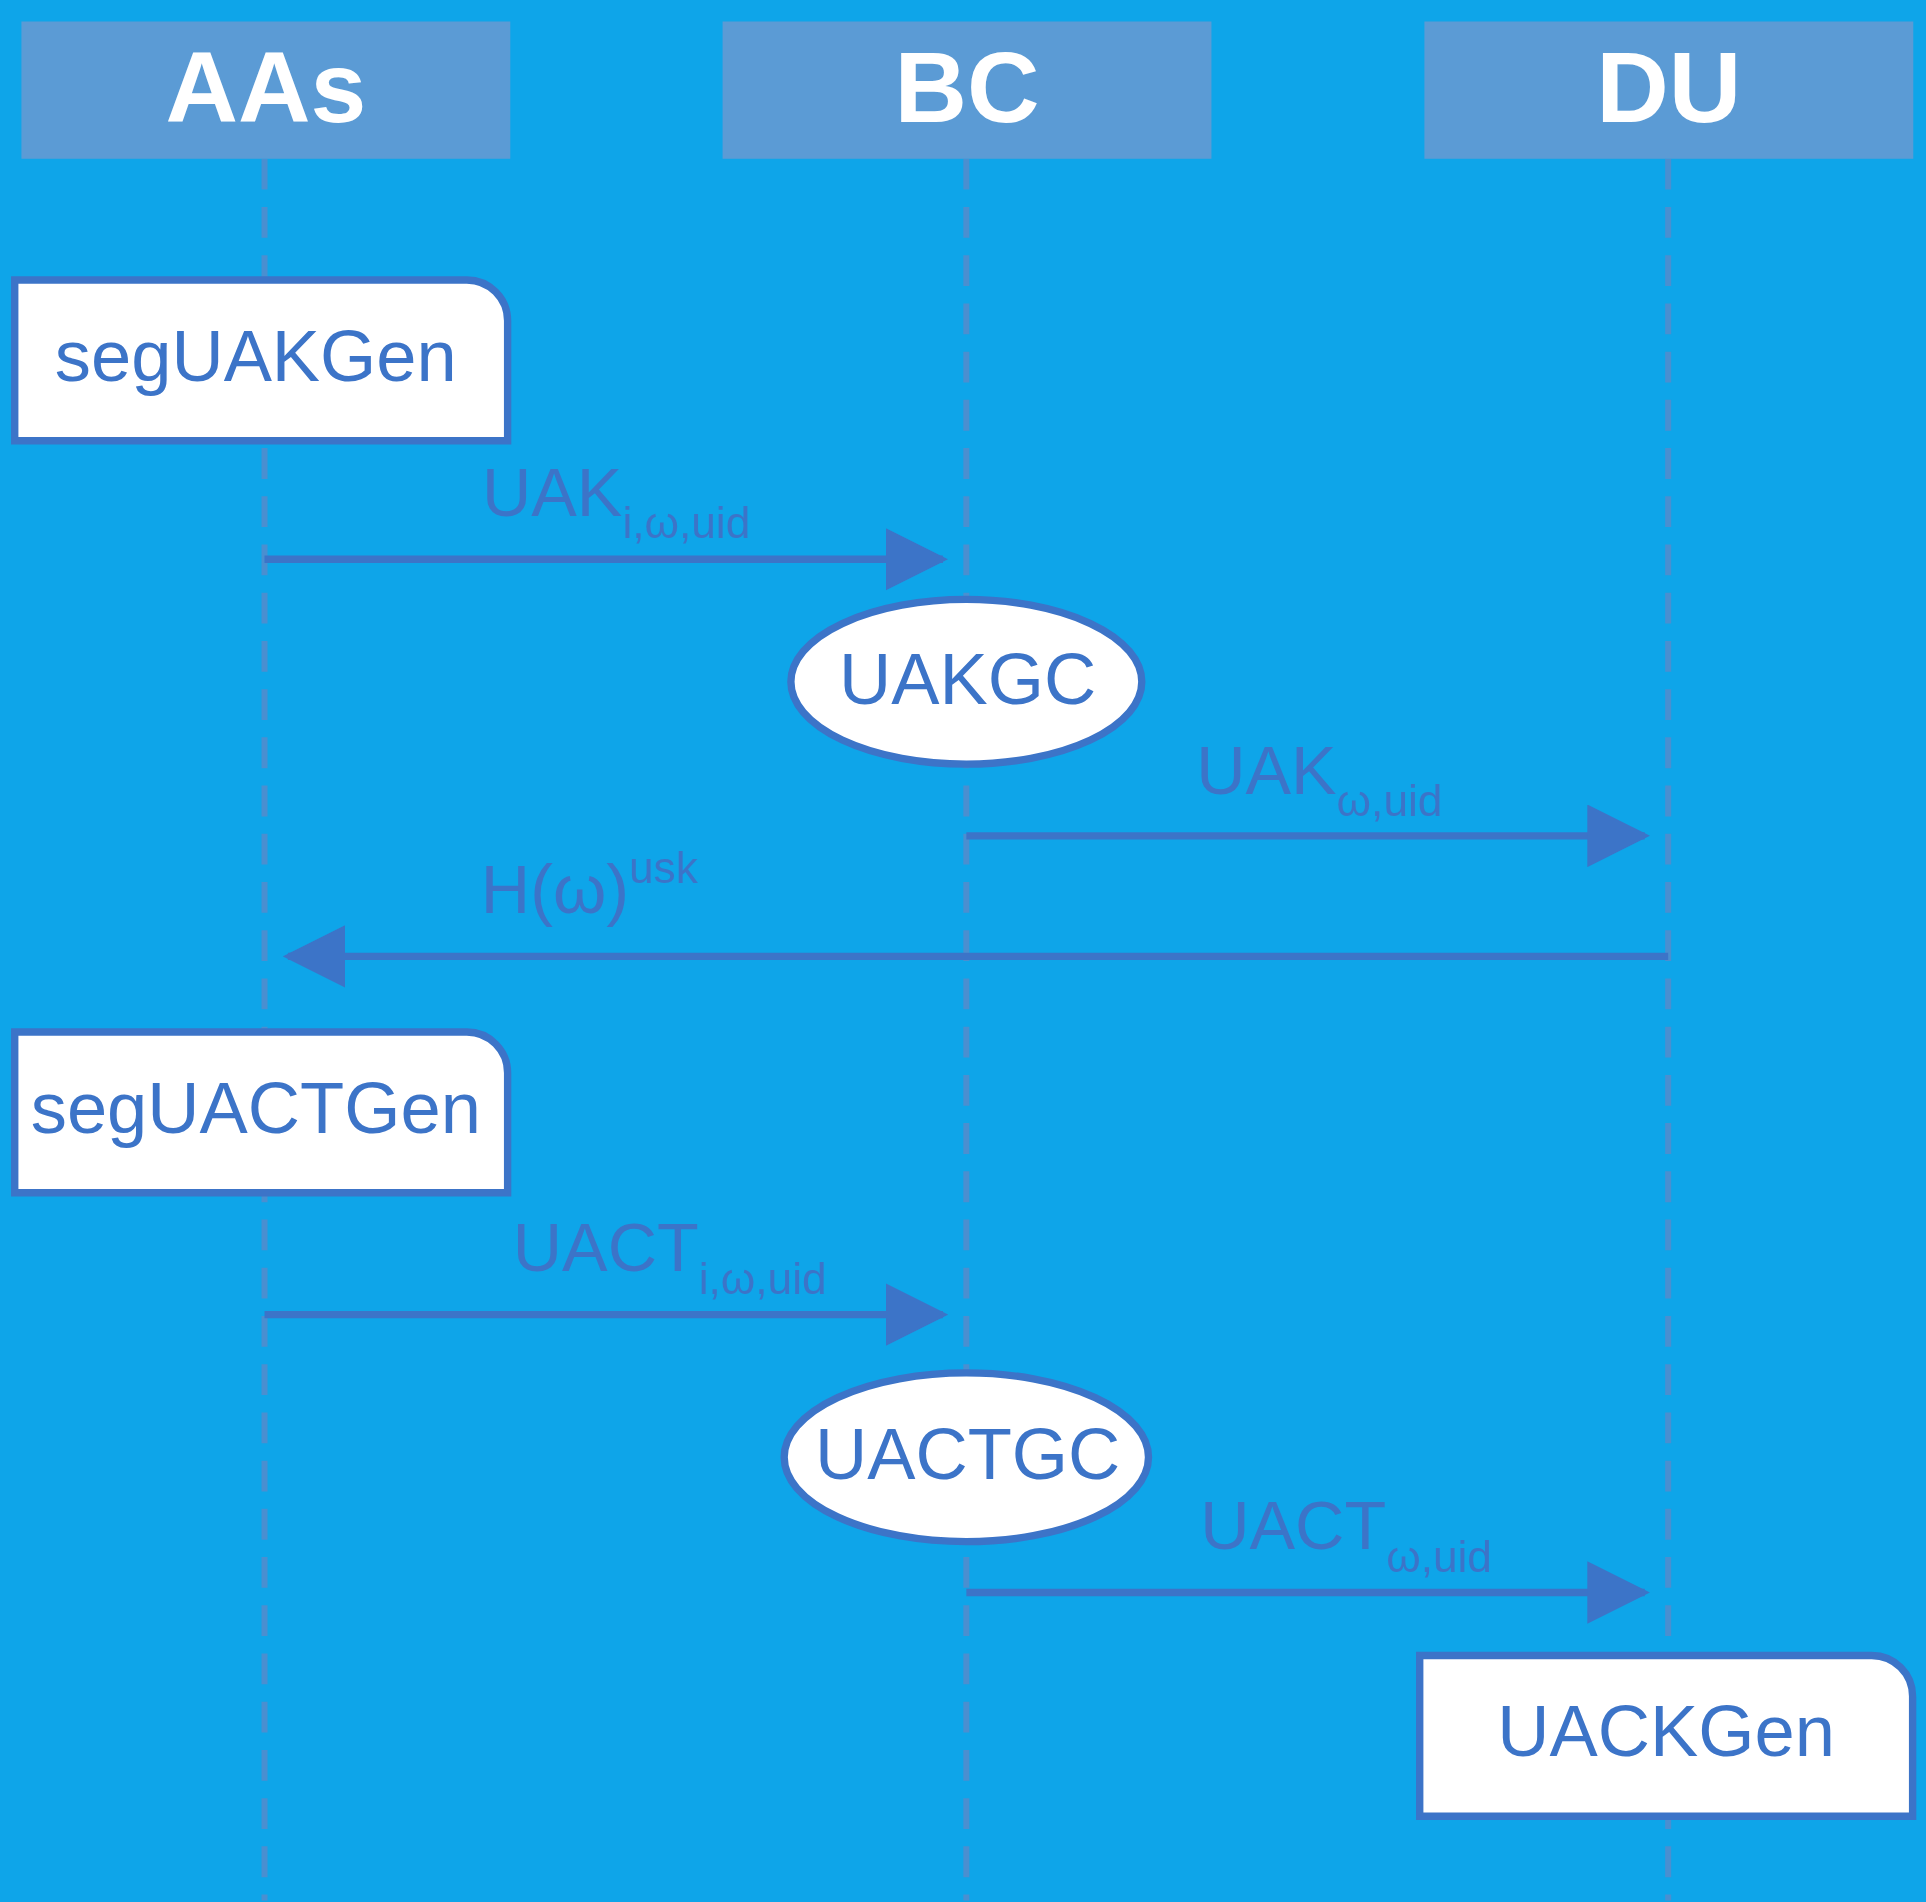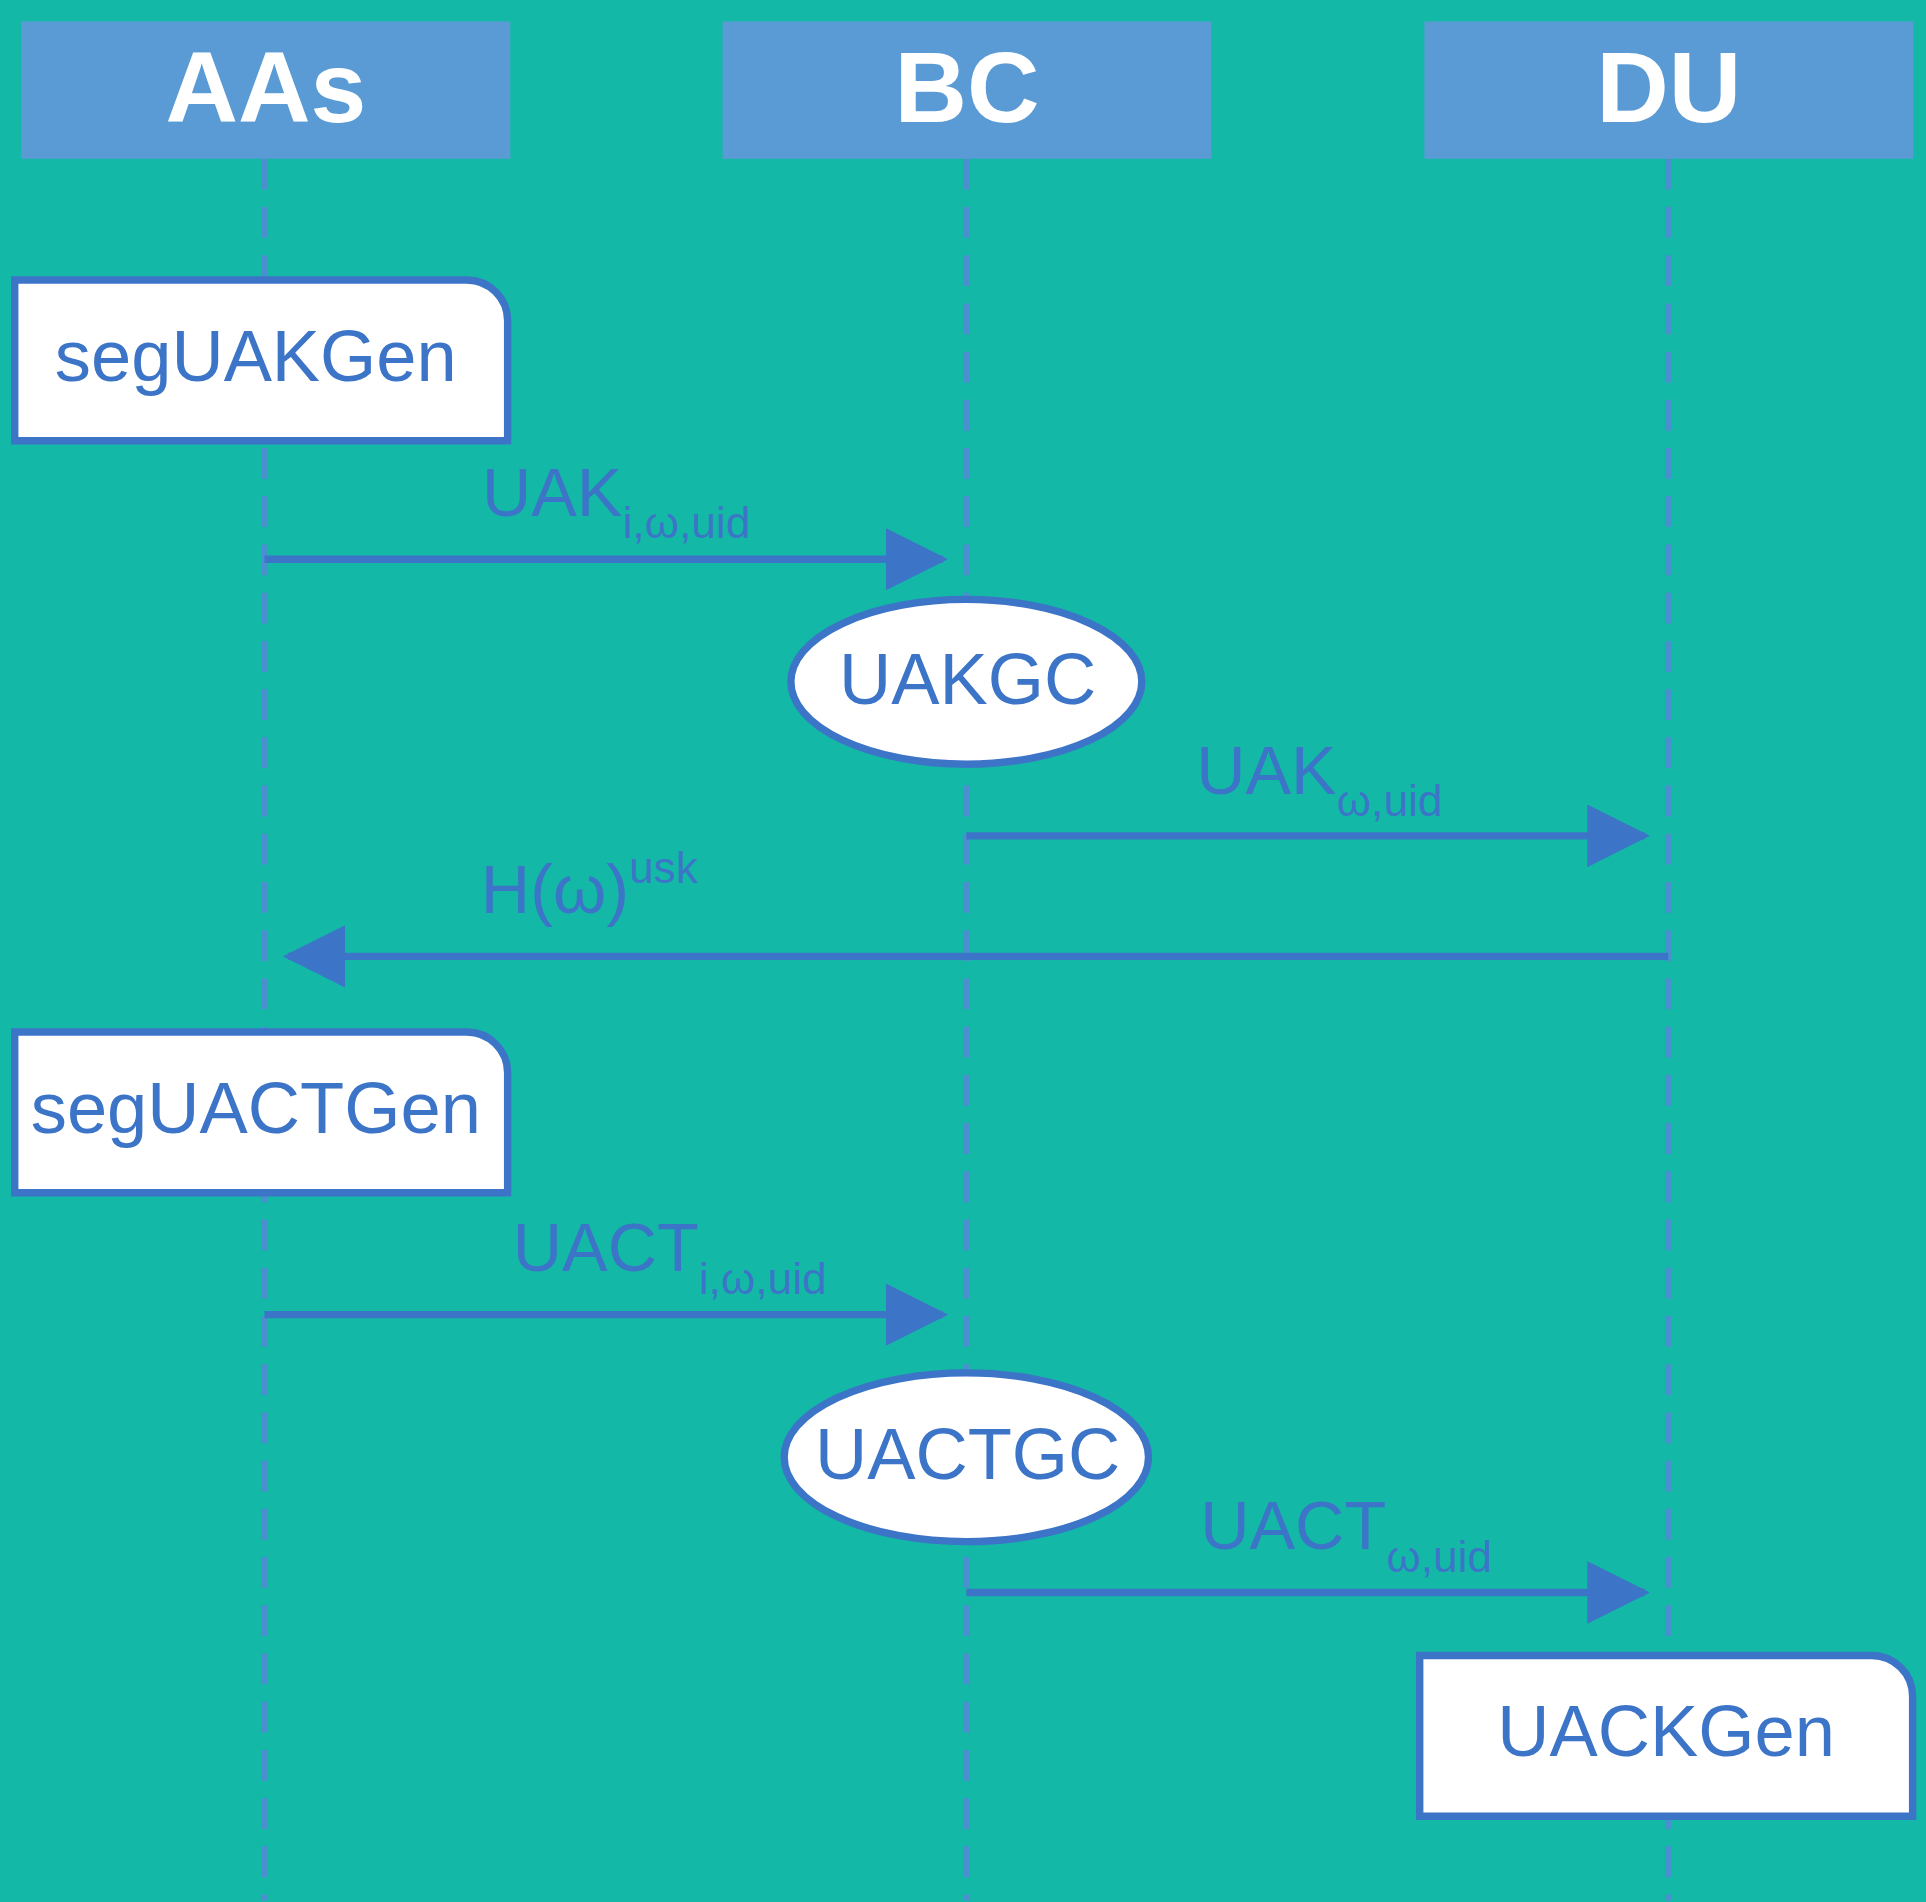--- a/index.html
+++ b/index.html
@@ -8,21 +8,21 @@
     padding: 0;
     background: #ffffff;
   }
   body {
     font-family: "Liberation Sans", "DejaVu Sans", sans-serif;
   }
   #canvas {
     position: relative;
     width: 1926px;
     height: 1902px;
-    background: #14b8a6;
+    background: #0ea5e9;
     overflow: hidden;
   }
   #diagram-svg {
     position: absolute;
     left: 0;
     top: 0;
     width: 1926px;
     height: 1902px;
   }
   .lane-title {

